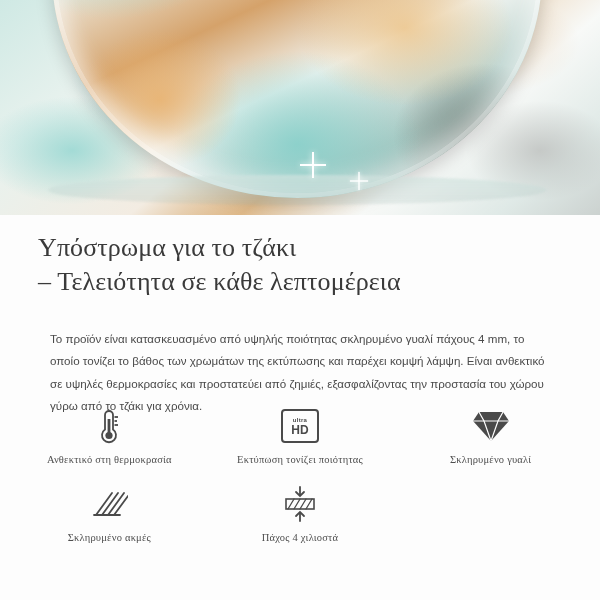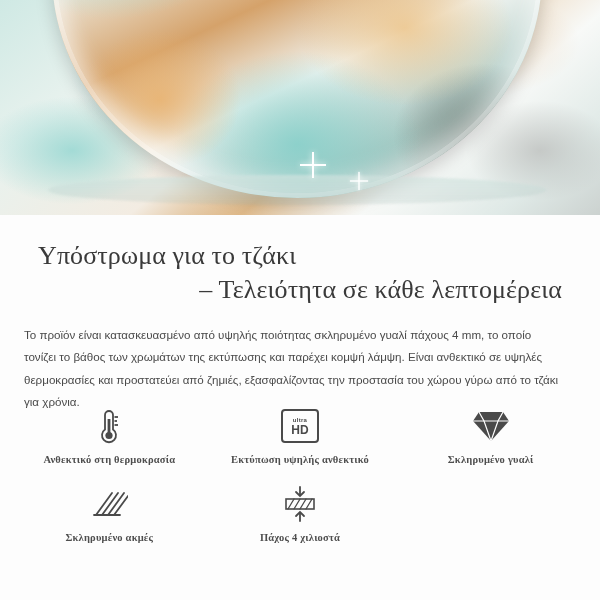--- a/index.html
+++ b/index.html
@@ -101,32 +101,32 @@
 
   
   .content {
     position: absolute;
     left: 0;
     top: 215px;
     width: 600px;
   }
   .headline {
     margin: 0;
-    padding: 24px 38px 0 38px;
+    padding: 16px 38px 0 38px;
     font-family: "Liberation Serif", serif;
     font-weight: 400;
     font-size: 26px;
     line-height: 1.32;
     color: #3a3a3a;
     letter-spacing: 0.1px;
   }
-  .headline .line2 { display: block; text-align: right; }
+  .headline .line2 { display: block; }
   .body-copy {
-    margin: 0;
-    padding: 16px 32px 0 24px;
+    margin: 12px;
+    padding: 16px 32px 0 38px;
     font-size: 11.6px;
     line-height: 1.95;
     color: #4a4a4a;
     max-width: 540px;
   }
 
   
   .features {
     position: absolute;
     left: 0;
@@ -150,21 +150,20 @@
     align-items: center;
     justify-content: flex-start;
   }
   .feature-label {
     margin-top: 6px;
     font-family: "Liberation Serif", serif;
     font-size: 10.5px;
     color: #4e4e4e;
     text-align: center;
     letter-spacing: 0.2px;
-    font-weight: bold;
   }
   .hd-badge {
     width: 34px;
     height: 30px;
     border: 2px solid #4a4a4a;
     border-radius: 4px;
     display: flex;
     flex-direction: column;
     align-items: center;
     justify-content: center;
@@ -222,21 +221,21 @@
       <div class="feature-label">Ανθεκτικό στη θερμοκρασία</div>
     </div>
 
     <div class="feature">
       <div class="feature-icon">
         <div class="hd-badge">
           <span class="ultra">ultra</span>
           <span class="hd">HD</span>
         </div>
       </div>
-      <div class="feature-label">Εκτύπωση υψηλής ανθεκτικό</div>
+      <div class="feature-label">Εκτύπωση τονίζει ποιότητας</div>
     </div>
 
 
     <div class="feature">
       <div class="feature-icon">
         <svg width="40" height="36" viewBox="0 0 40 36">
           <path d="M8 4 H32 L38 13 L20 33 L2 13 Z" fill="#4a4a4a"></path>
           <path d="M8 4 L13 13 L20 33 L27 13 L32 4" fill="none" stroke="#ffffff" stroke-width="1.2"></path>
           <path d="M2 13 H38" fill="none" stroke="#ffffff" stroke-width="1.2"></path>
         </svg>

